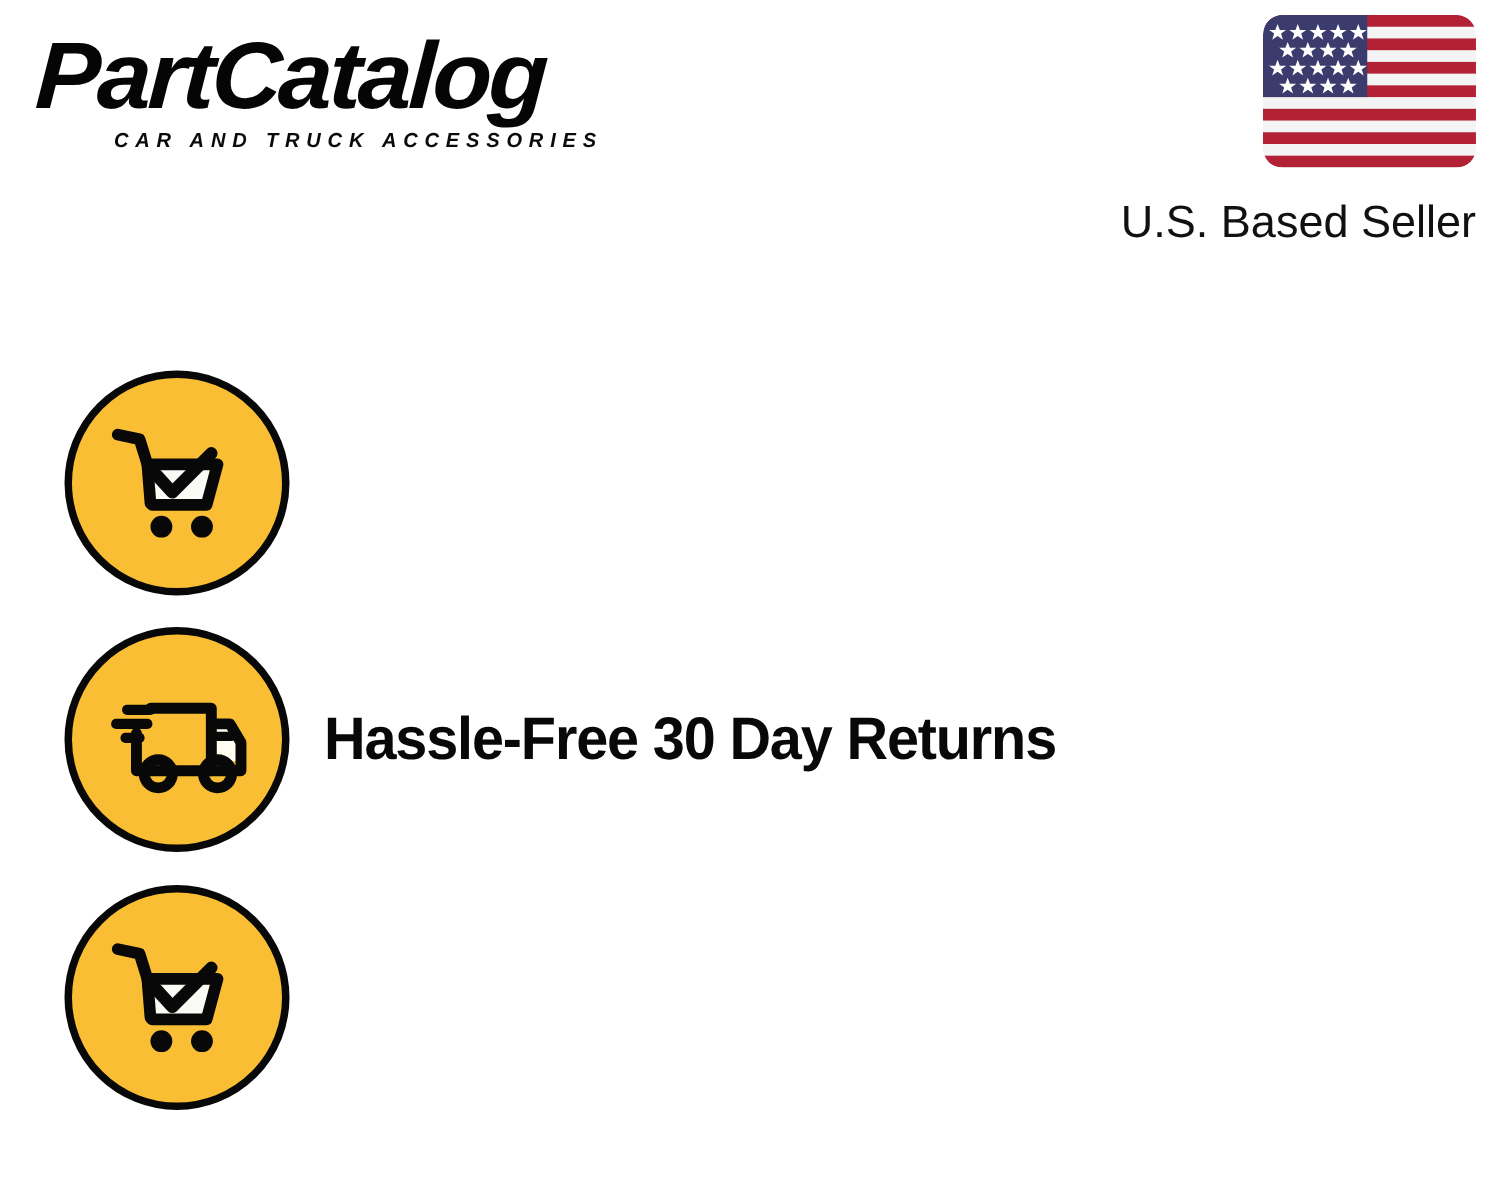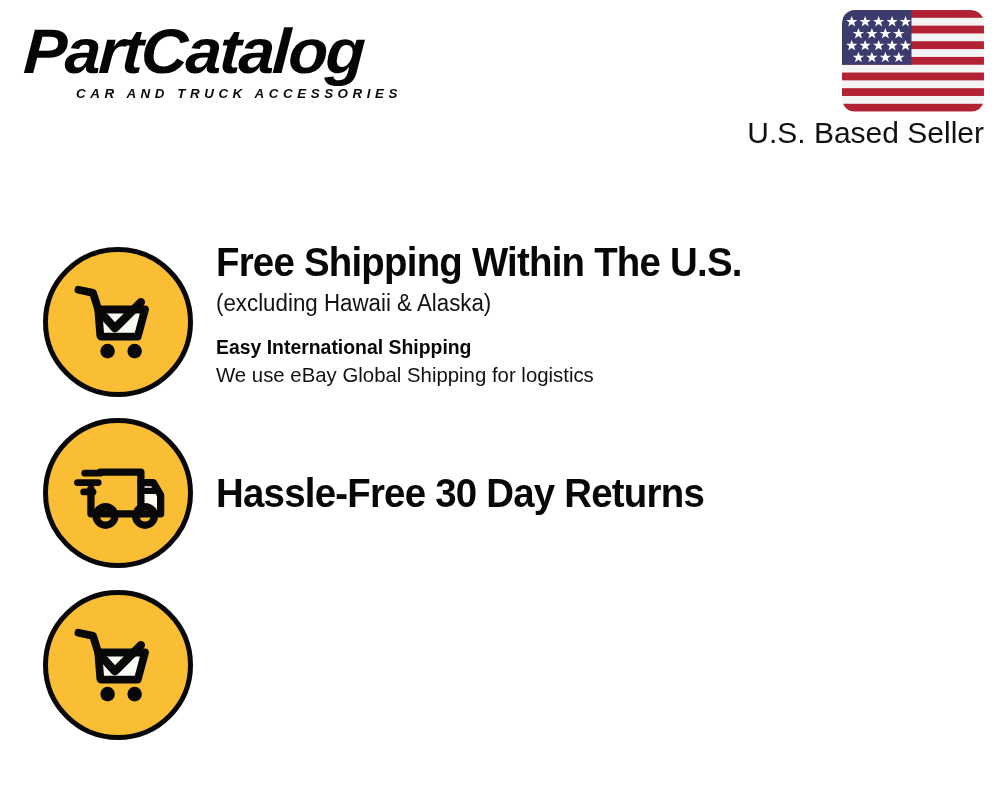--- a/index.html
+++ b/index.html
@@ -31,21 +31,21 @@
     letter-spacing:4.6px;
     color:#0a0a0a;
     white-space:nowrap;
     transform:scaleX(0.99);
     transform-origin:left center;
   }
 
   .seller-block { position:absolute; right:16px; top:10px; text-align:right; }
   .flag { display:block; margin-left:auto; width:142px; height:102px; border-radius:13px; overflow:hidden; }
   .seller-text {
-    margin-top:4px;
+    margin-top:20px;
     font-size:30px;
     font-weight:400;
     color:#111;
     letter-spacing:0px;
     white-space:nowrap;
   }
 
   
   .feature { position:absolute; display:flex; align-items:center; }
   .badge {
@@ -171,26 +171,20 @@
         <svg viewBox="0 0 100 100" xmlns="http://www.w3.org/2000/svg">
           <path d="M30 36 L72 36 L67 62 L36 62 Z" fill="#FBFBF6"></path>
           <path d="M12 19 L26 22 L31 38 L76 38 L69 64 L34 64" fill="none" stroke="#080808" stroke-width="7.5" stroke-linecap="round" stroke-linejoin="round"></path>
           <path d="M33 63 L31 38" fill="none" stroke="#080808" stroke-width="7.5" stroke-linecap="round"></path>
           <path d="M37 45 L47 56 L72 31" fill="none" stroke="#080808" stroke-width="8" stroke-linecap="round" stroke-linejoin="round"></path>
           <circle cx="40" cy="78" r="7" fill="#080808"></circle>
           <circle cx="66" cy="78" r="7" fill="#080808"></circle>
         </svg>
       </span>
     </div>
-    <div class="feature-text">
-      <div class="f-title">Free Shipping Within The U.S.</div>
-      <div class="f-sub">(excluding Hawaii &amp; Alaska)</div>
-      <div class="f-sub2">Easy International Shipping</div>
-      <div class="f-sub3">We use eBay Global Shipping for logistics</div>
-    </div>
   </div>
 
   <div class="feature" id="feature-returns">
     <div class="badge">
       <span>
         <svg viewBox="0 0 100 100" xmlns="http://www.w3.org/2000/svg">
           <path d="M72 40 L84 40 L90 52 L90 64 L72 64 Z" fill="#FFFDF2"></path>
           <path d="M33 30 L72 30 L72 70 L24 70 L24 46" fill="none" stroke="#080808" stroke-width="7" stroke-linecap="round" stroke-linejoin="round"></path>
           <path d="M72 40 L84 40 L91 52 L91 70 L72 70" fill="none" stroke="#080808" stroke-width="7" stroke-linecap="round" stroke-linejoin="round"></path>
           <path d="M72 48 L85 48" stroke="#080808" stroke-width="6" stroke-linecap="round"></path>

